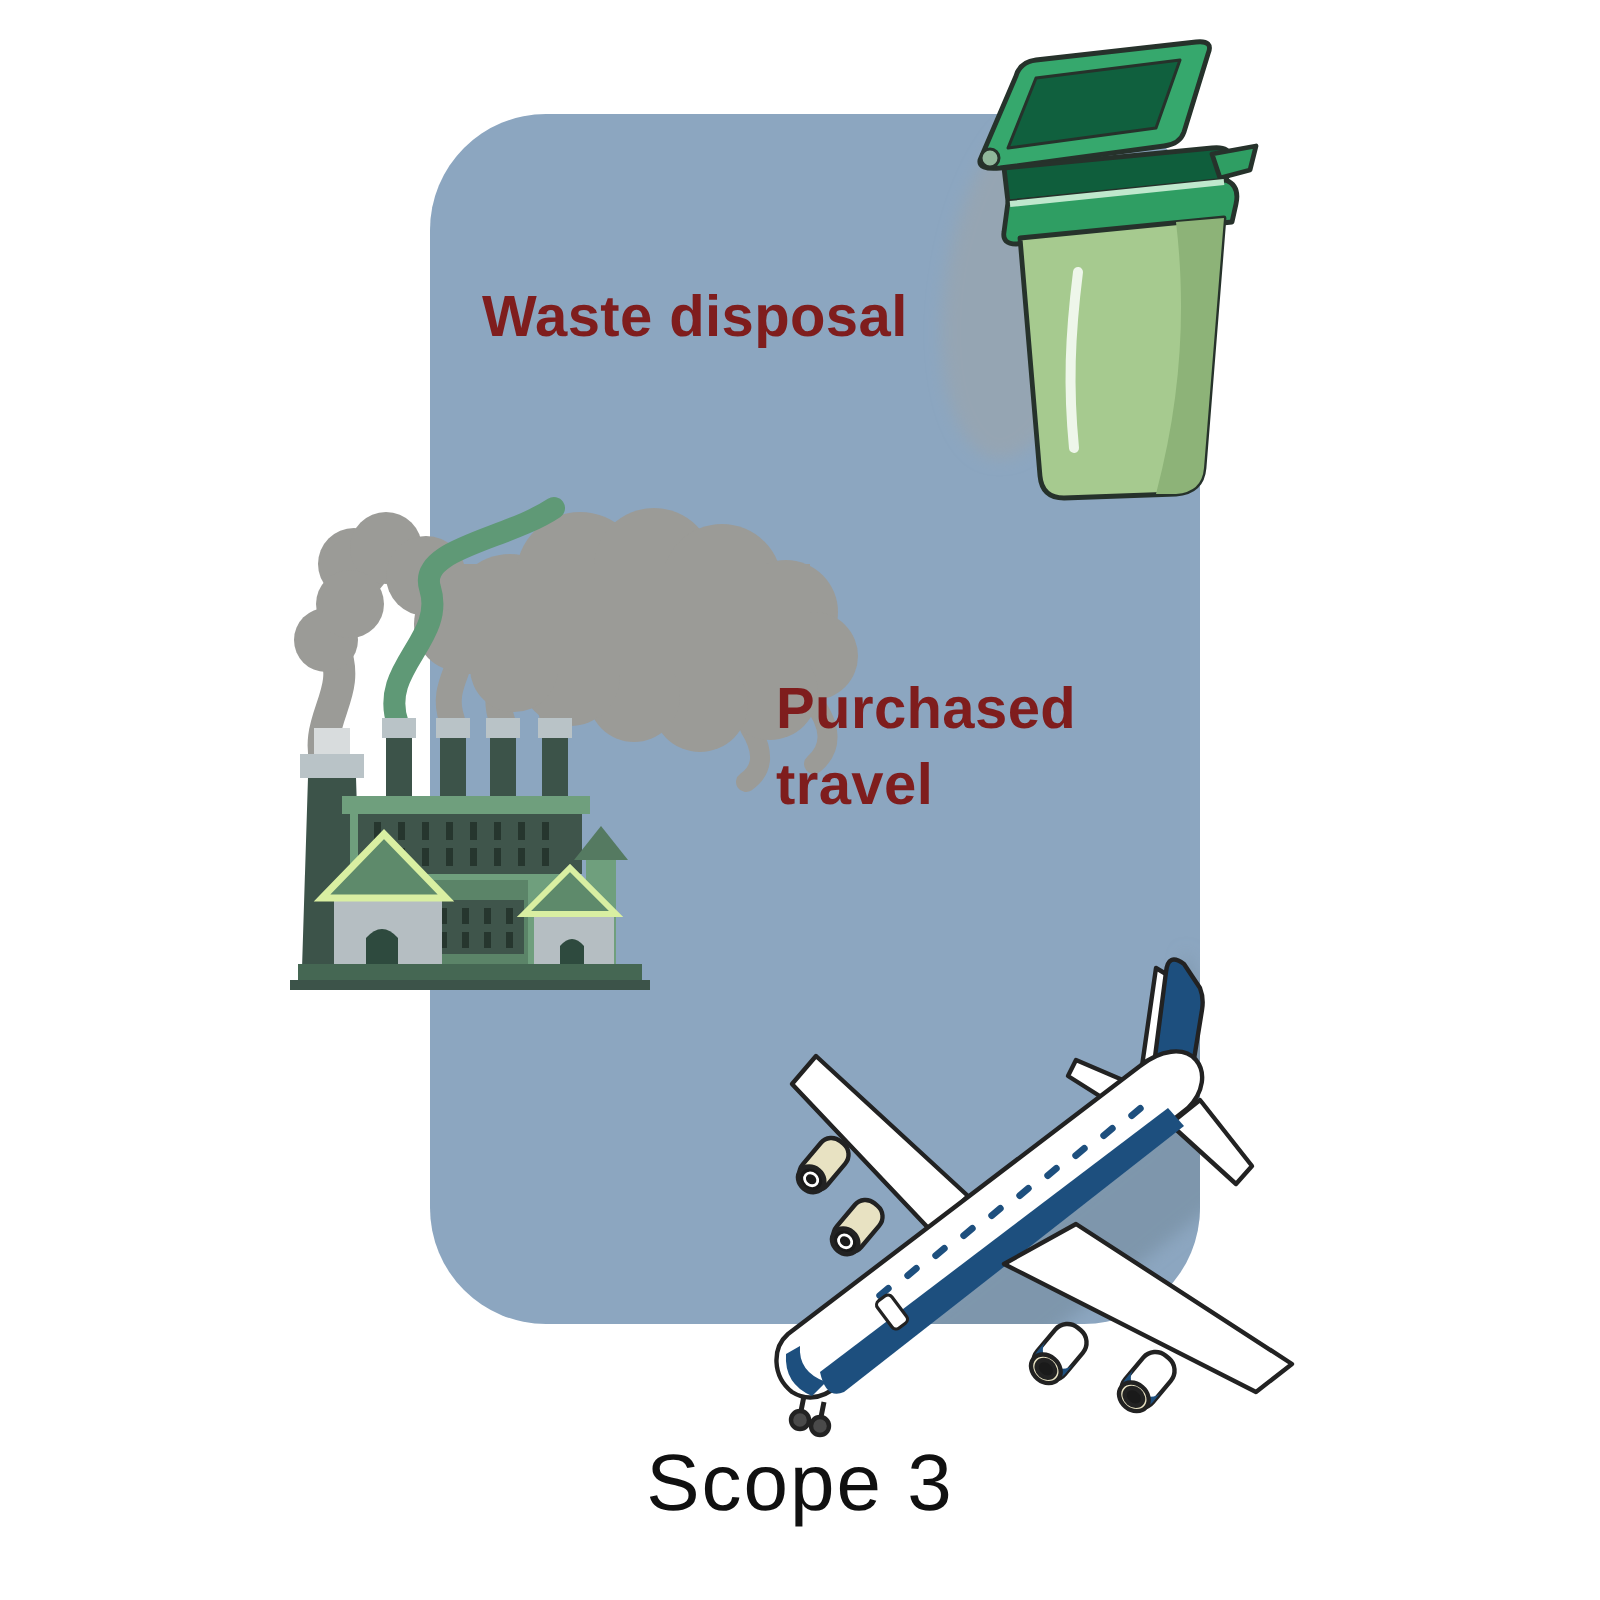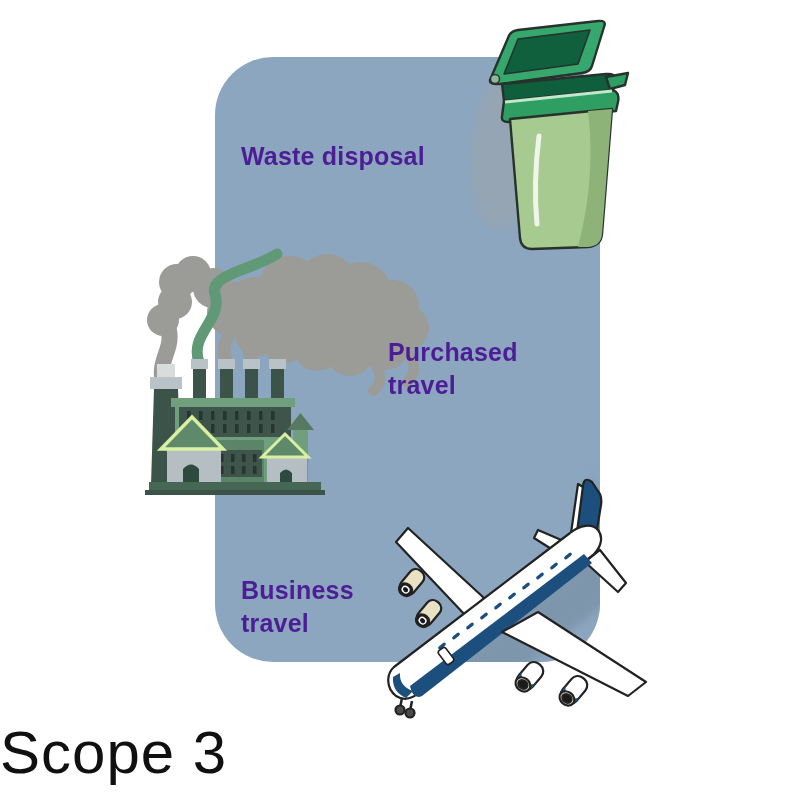--- a/index.html
+++ b/index.html
@@ -19,31 +19,31 @@
 
   
   .art{position:absolute;overflow:visible;}
   .art svg{overflow:visible;display:block;}
   .bin-art{left:480px;top:18px;width:150px;height:240px;}
   .factory-art{left:135px;top:252px;width:300px;height:246px;}
   .plane-art{left:380px;top:470px;width:300px;height:260px;}
 
   
   .label{
-    position:absolute;color:#4c1d95;font-weight:bold;
-    font-size:25px;line-height:1.32;letter-spacing:.2px;
+    position:absolute;color:#7f1d1d;font-weight:bold;
+    font-size:29px;line-height:1.32;letter-spacing:.2px;
   }
   .label-waste{left:241px;top:140px;width:230px;}
   .label-purchased{left:388px;top:336px;width:178px;}
   .label-business{left:241px;top:574px;width:160px;}
 
   .scope-title{
     position:absolute;left:0;top:720px;width:800px;
-    text-align:left;color:#101010;
-    font-size:60px;font-weight:400;letter-spacing:1px;line-height:1.1;
+    text-align:center;color:#101010;
+    font-size:40px;font-weight:400;letter-spacing:1px;line-height:1.1;
   }
 </style>
 </head>
 <body>
 
 <div class="canvas">
 
   <div class="panel">
     <svg width="385" height="605" viewBox="0 0 385 605">
       <defs>
@@ -291,17 +291,16 @@
             <ellipse cx="0" cy="11" rx="8" ry="6.5" fill="#e8e2c2"></ellipse>
             <ellipse cx="0" cy="11" rx="5" ry="4" fill="#1a1a1a"></ellipse>
           </g>
         </g>
       </g>
     </svg>
   </div>
 
   <div class="label label-waste">Waste disposal</div>
   <div class="label label-purchased">Purchased travel</div>
-  <div class="label label-business">Business travel</div>
 
   <div class="scope-title">Scope 3</div>
 
 </div>
 
 </body></html>

